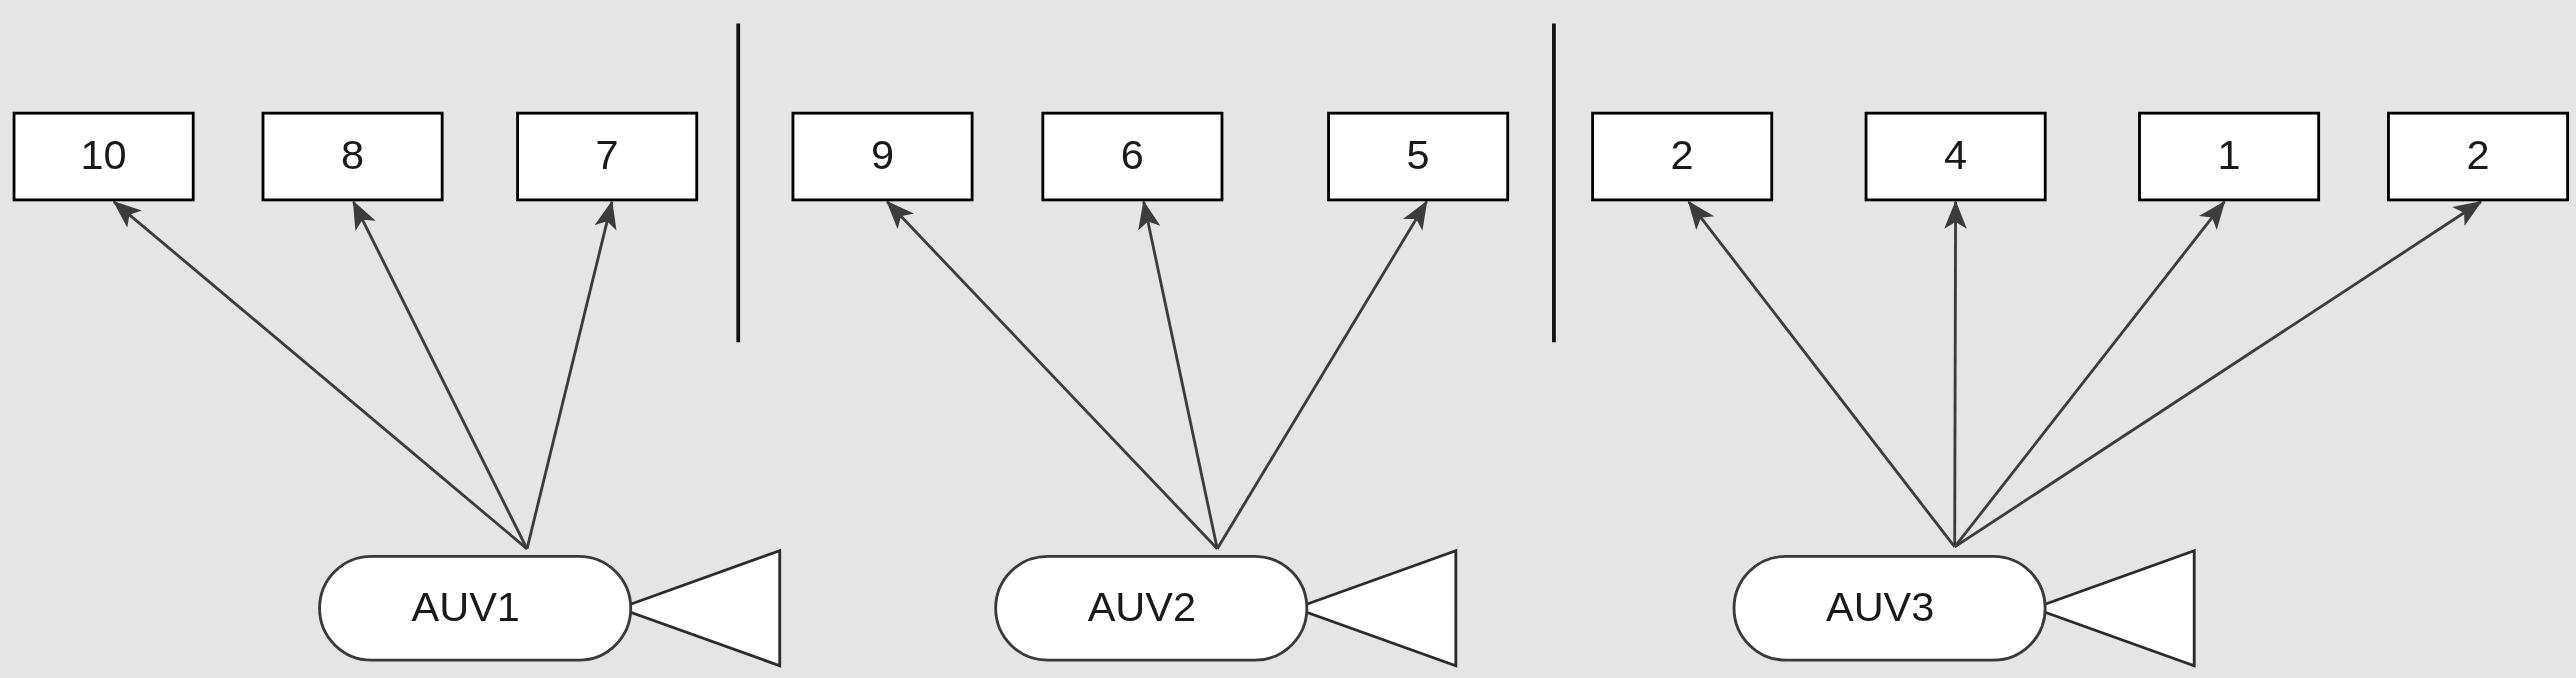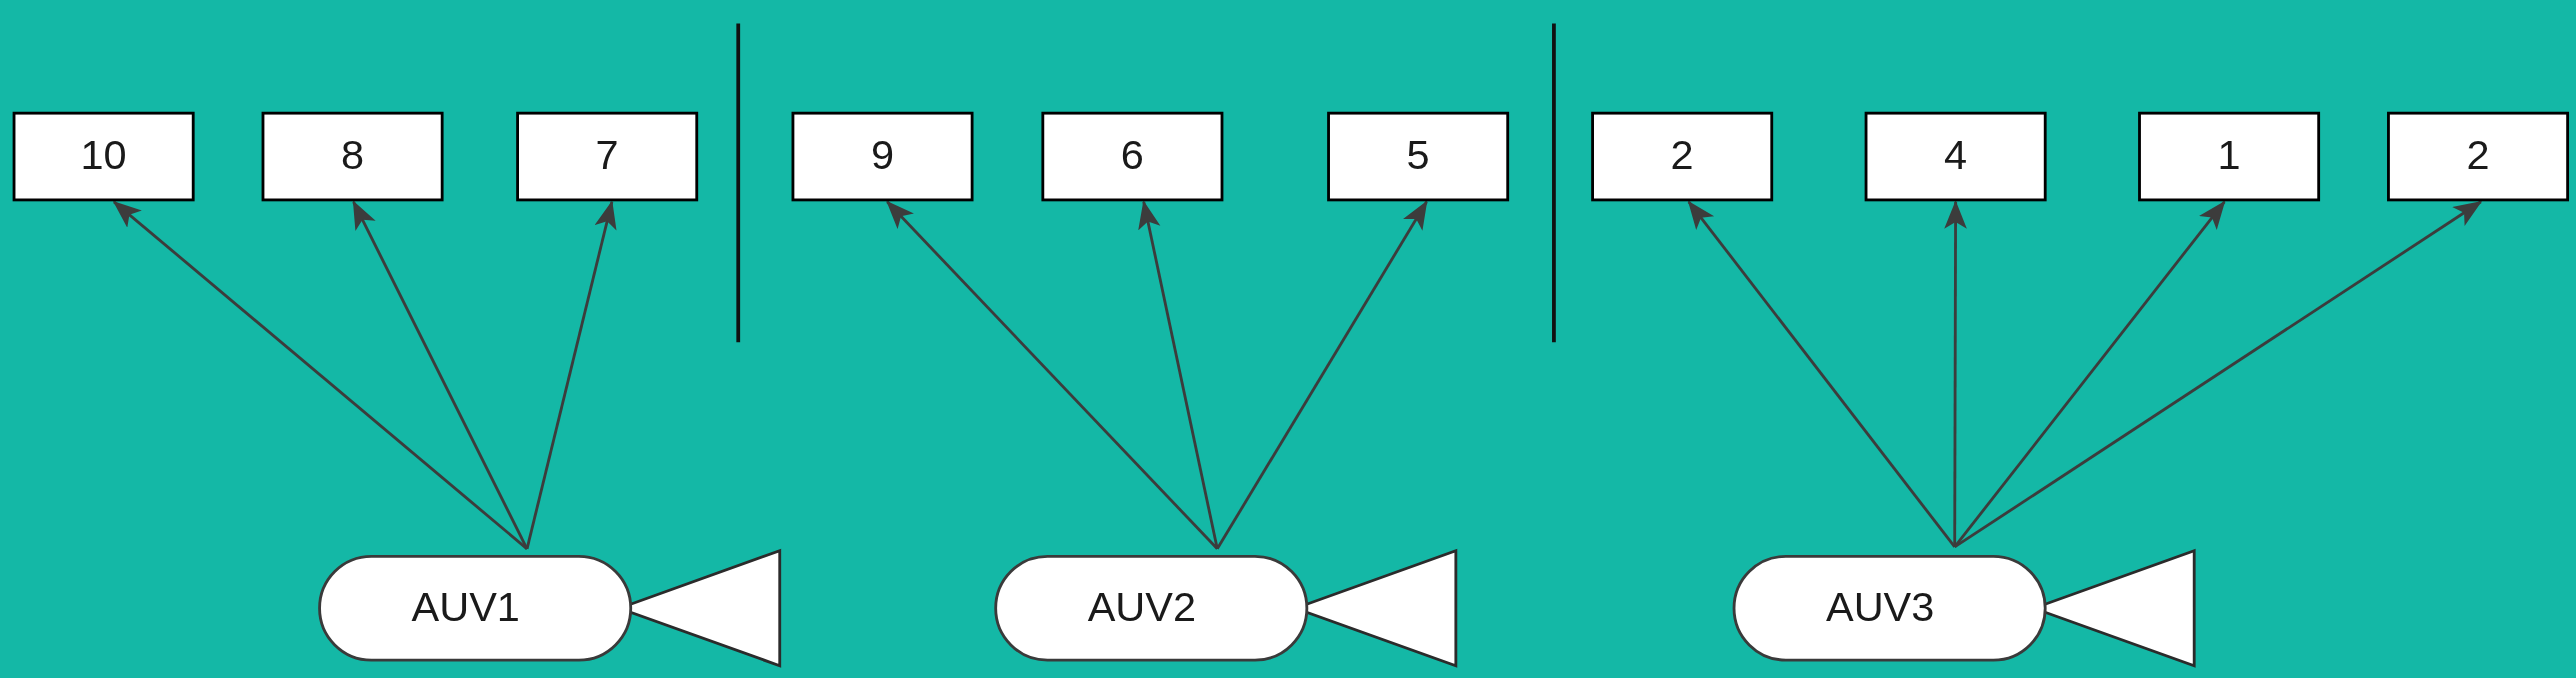--- a/index.html
+++ b/index.html
@@ -10,21 +10,21 @@
   body {
     width: 2576px;
     height: 678px;
     overflow: hidden;
     font-family: "Liberation Sans", sans-serif;
   }
   #diagram-root {
     position: relative;
     width: 2576px;
     height: 678px;
-    background: #14b8a6;
+    background: #e5e5e5;
   }
   svg.diagram {
     display: block;
     width: 2576px;
     height: 678px;
   }
   .task-box-rect {
     fill: #ffffff;
     stroke: #000000;
     stroke-width: 3;

